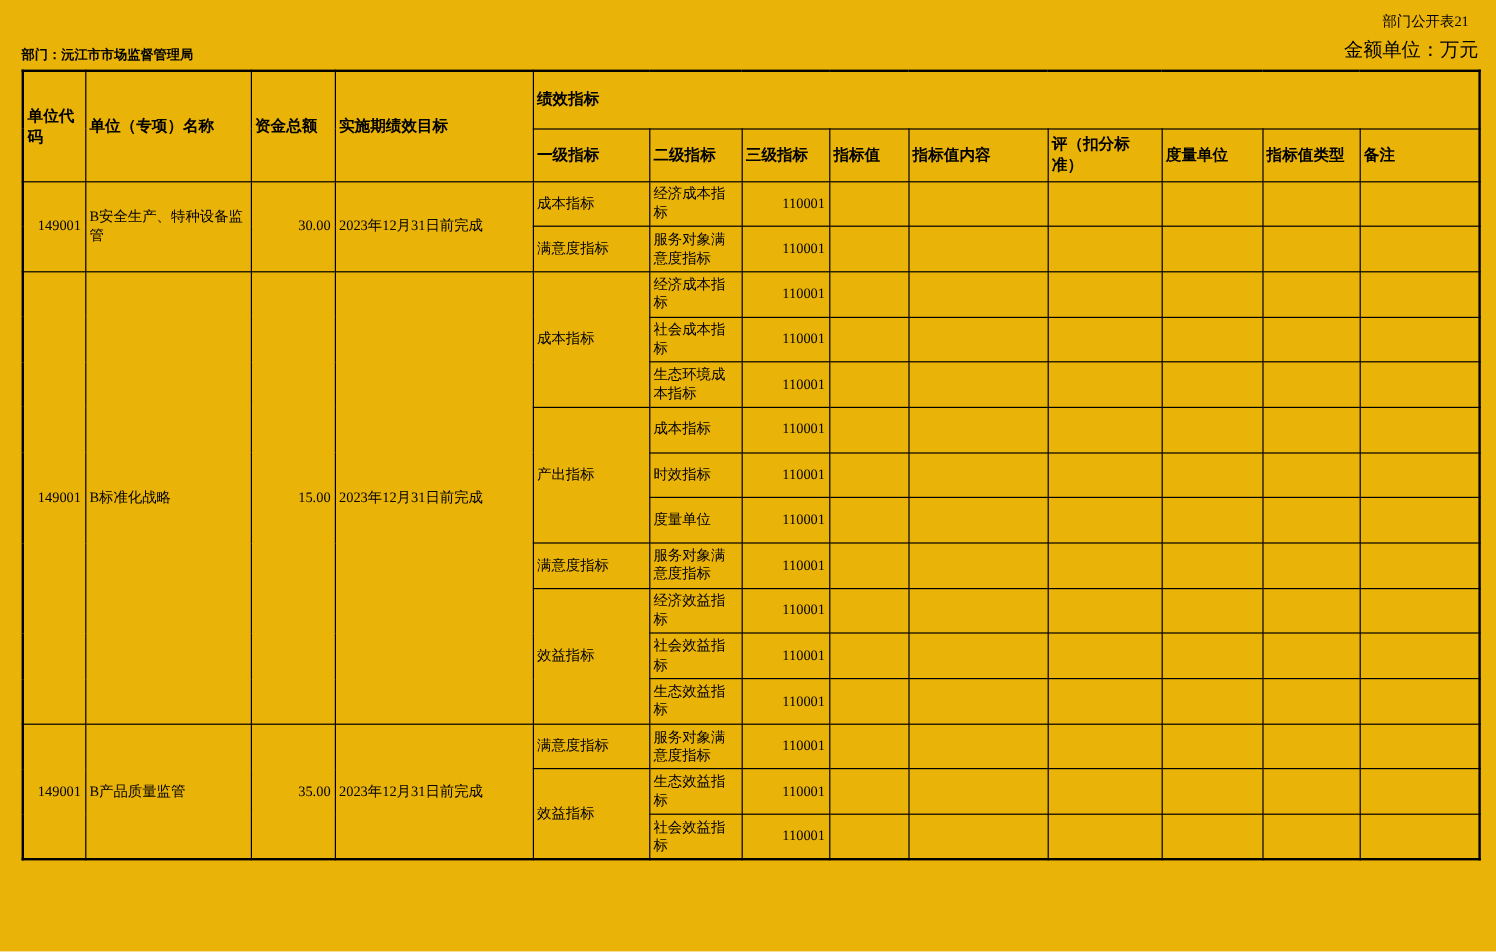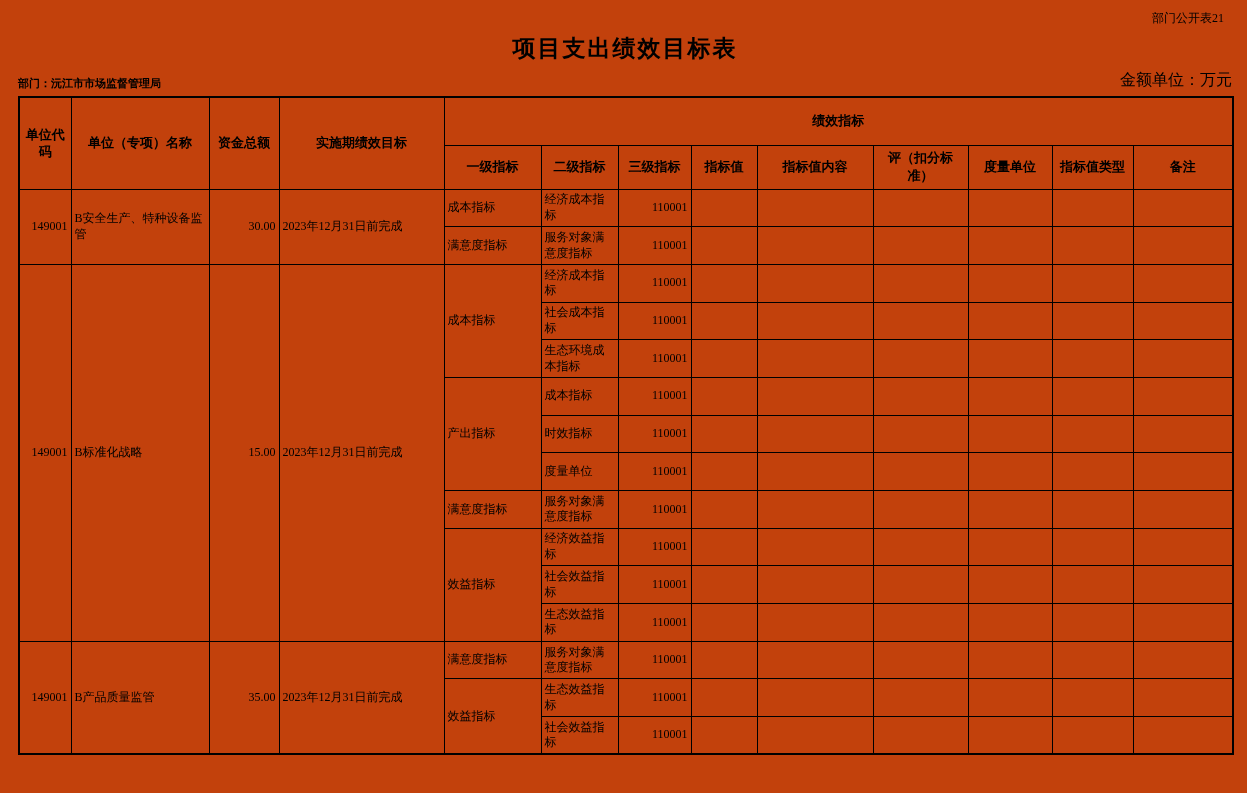--- a/index.html
+++ b/index.html
@@ -6,21 +6,21 @@
   html, body {
     margin: 0;
     padding: 0;
     background: #ffffff;
     font-family: "Liberation Serif", "DejaVu Serif", serif;
     color: #000000;
   }
   .page {
     width: 1247px;
     height: 793px;
-    background: #c2410c;
+    background: #eab308;
     padding: 10px 15px 0 18px;
     overflow: hidden;
   }
   .corner-label {
     text-align: right;
     font-size: 12px;
     line-height: 16px;
     padding-right: 8px;
   }
   .page-title {
@@ -54,42 +54,41 @@
   .perf-table th, .perf-table td {
     border: 1px solid #000000;
     padding: 1px 3px;
     vertical-align: middle;
     overflow: hidden;
     word-break: break-all;
   }
   .perf-table th {
     font-size: 13px;
     font-weight: bold;
-    text-align: center;
+    text-align: left;
     line-height: 1.35;
   }
   .perf-table td {
     font-size: 12px;
     font-weight: normal;
     line-height: 1.3;
   }
   tr.hrow-main { height: 48px; }
   tr.hrow-sub  { height: 44px; }
   tr.drow      { height: 37.7px; }
   td.cell-left  { text-align: left; }
   td.cell-right { text-align: right; margin-top: 32px; }
 </style>
 </head>
 <body>
 
 <div class="page">
 
   <div class="corner-label">部门公开表21</div>
 
-  <div class="page-title">项目支出绩效目标表</div>
 
   <div class="meta-row">
     <span class="dept-label">部门：沅江市市场监督管理局</span>
     <span class="unit-label">金额单位：万元</span>
   </div>
 
   <table class="perf-table">
     <colgroup>
       <col style="width:52px">
         <col style="width:138px">

